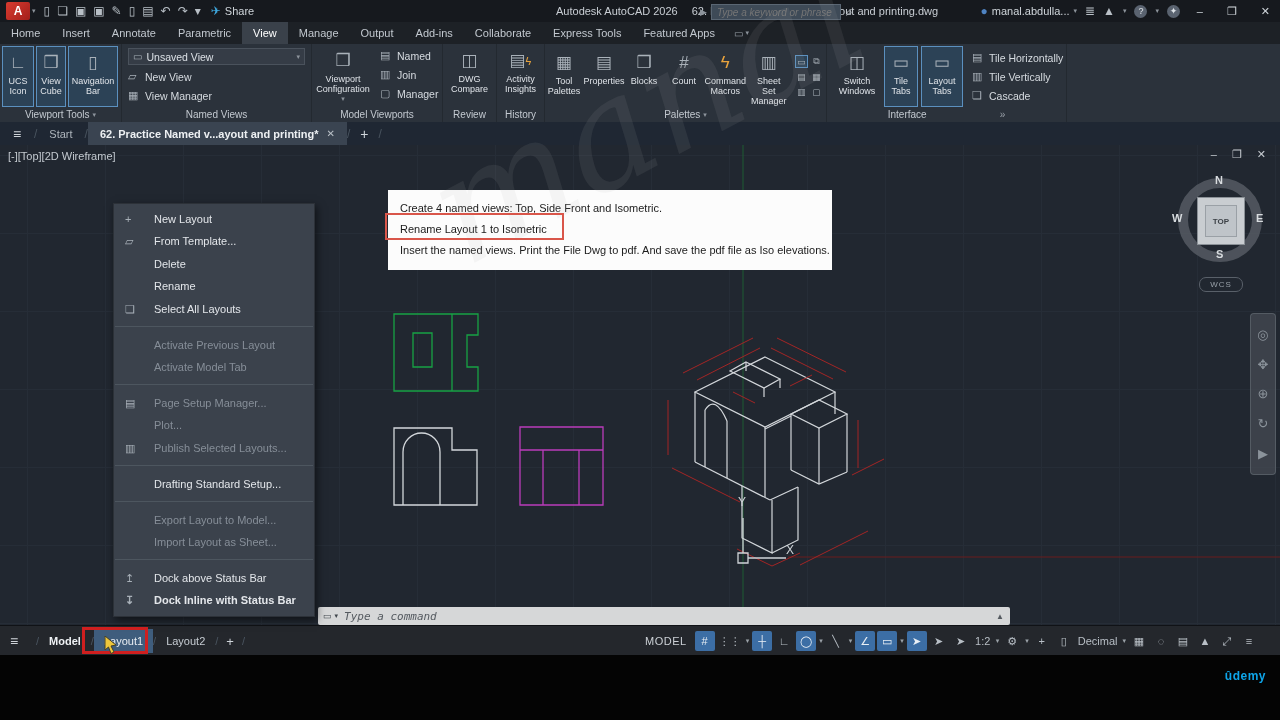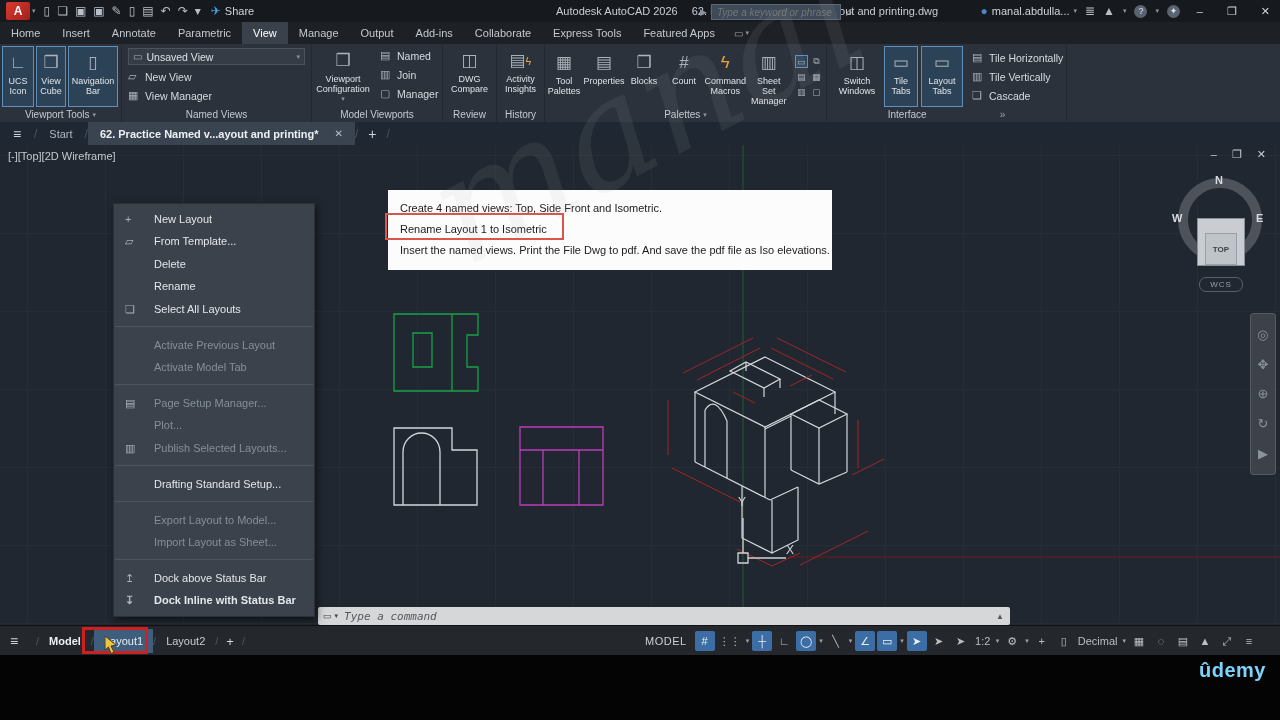--- a/index.html
+++ b/index.html
@@ -50,35 +50,35 @@
             display:flex;align-items:center;font-size:10.5px;color:#dbe0e5;padding:0 4px;}
   #nv-combo .ic{color:#a8b0b8;margin-right:4px;font-size:10px;}
   #nv-combo .caret{margin-left:auto;}
   .pal-grid{display:grid;grid-template-columns:13px 13px;grid-auto-rows:13px;gap:2px;align-content:center;margin:0 3px;}
   .pal-grid span{display:flex;align-items:center;justify-content:center;font-size:9px;color:#a8b0b8;border:1px solid transparent;}
   .pal-grid span.sel{border:1px solid #5b90bf;background:#2c4256;}
   
   #filetabbar{position:absolute;left:0;top:122px;width:1280px;height:23px;background:#1f2733;display:flex;align-items:stretch;font-size:11px;}
   #ft-menu{width:34px;display:flex;align-items:center;justify-content:center;color:#cfd4d9;font-size:14px;}
   .ftab{display:flex;align-items:center;padding:0 12px;color:#aeb5bc;}
-  .ftab.active{background:#3a4451;color:#edf0f3;font-weight:bold;gap:16px;}
+  .ftab.active{background:#3a4451;color:#edf0f3;font-weight:bold;gap:8px;}
   .ftab.active .x{font-weight:normal;color:#b9c0c7;font-size:10px;}
   .ft-slash{color:#49545f;display:flex;align-items:center;font-size:12px;}
   #ft-plus{display:flex;align-items:center;padding:0 10px;color:#cfd5da;font-size:14px;}
   
   #drawing{position:absolute;left:0;top:145px;width:1280px;height:480px;background:#212730;
            background-image:linear-gradient(#262d37 1px,transparent 1px),linear-gradient(90deg,#262d37 1px,transparent 1px);
            background-size:78px 78px;background-position:27px 10px;}
   #dsvg{position:absolute;left:0;top:0;}
   #viewport-label{position:absolute;left:8px;top:5px;font-size:11px;color:#c3c9cf;}
   #dwin-btns{position:absolute;right:14px;top:3px;display:flex;gap:15px;color:#c6cbd0;font-size:11px;}
   #viewcube{position:absolute;left:1178px;top:33px;width:84px;height:84px;}
   #vc-ring{position:absolute;left:0;top:0;width:64px;height:64px;border:10px solid rgba(92,98,106,0.75);border-radius:50%;}
   #vc-face{position:absolute;left:19px;top:19px;width:46px;height:46px;background:#c9cdd1;border:1px solid #8a9096;
-           display:flex;align-items:flex-end;justify-content:center;margin-top:21px;}
+           display:flex;align-items:center;justify-content:center;}
   #vc-face .inner{width:30px;height:30px;border:1px solid #9aa0a6;background:#bfc4c9;display:flex;align-items:center;justify-content:center;
                   font-size:8px;font-weight:bold;color:#3c4147;}
   .vc-dir{position:absolute;color:#d8dcdf;font-weight:bold;font-size:11px;}
   #wcs{position:absolute;left:1199px;top:132px;width:42px;height:13px;border:1px solid #596069;border-radius:7px;
        font-size:8px;color:#98a0a8;display:flex;align-items:center;justify-content:center;letter-spacing:1px;}
   #navbar{position:absolute;left:1250px;top:168px;width:26px;height:162px;background:rgba(70,76,84,0.72);
           border:1px solid rgba(110,118,126,0.5);border-radius:4px;display:flex;flex-direction:column;align-items:center;
           justify-content:space-around;padding:6px 0;box-sizing:border-box;}
   #navbar span{color:#8b939b;font-size:13px;}
   .axis-label{position:absolute;color:#cfd4d8;font-size:12px;}
@@ -116,21 +116,21 @@
   #red-box-layout{position:absolute;left:82px;top:1px;width:66px;height:27px;border:3px solid #cf1f1f;box-sizing:border-box;z-index:25;}
   #cursor{position:absolute;left:104px;top:10px;z-index:30;}
   #sb-right{position:absolute;left:645px;top:3px;height:24px;display:flex;align-items:center;gap:2px;}
   #model-badge{color:#ccd1d6;font-size:11px;margin-right:6px;letter-spacing:0.5px;}
   .sic{min-width:20px;height:20px;display:flex;align-items:center;justify-content:center;color:#b8bfc6;
        font-size:11px;border-radius:2px;padding:0 2px;box-sizing:border-box;white-space:nowrap;}
   .sic.sel{background:#3c6ea5;color:#e9eff5;}
   .sdd{font-size:7px;color:#9aa1a8;margin:0 1px;}
   
   #bottomstrip{position:absolute;left:0;top:655px;width:1280px;height:65px;background:#040404;}
-  #brand{position:absolute;right:14px;top:4px;color:#7dd3fc;font-size:20px;font-weight:600;letter-spacing:0.5px;}
+  #brand{position:absolute;right:14px;top:14px;color:#0ea5e9;font-size:12px;font-weight:600;letter-spacing:0.5px;}
 </style>
 </head>
 <body>
 
 <div id="screen">
 
   <div id="titlebar">
     <div id="logo">A</div>
     <span class="logo-caret">▾</span>
     <div class="qat">

